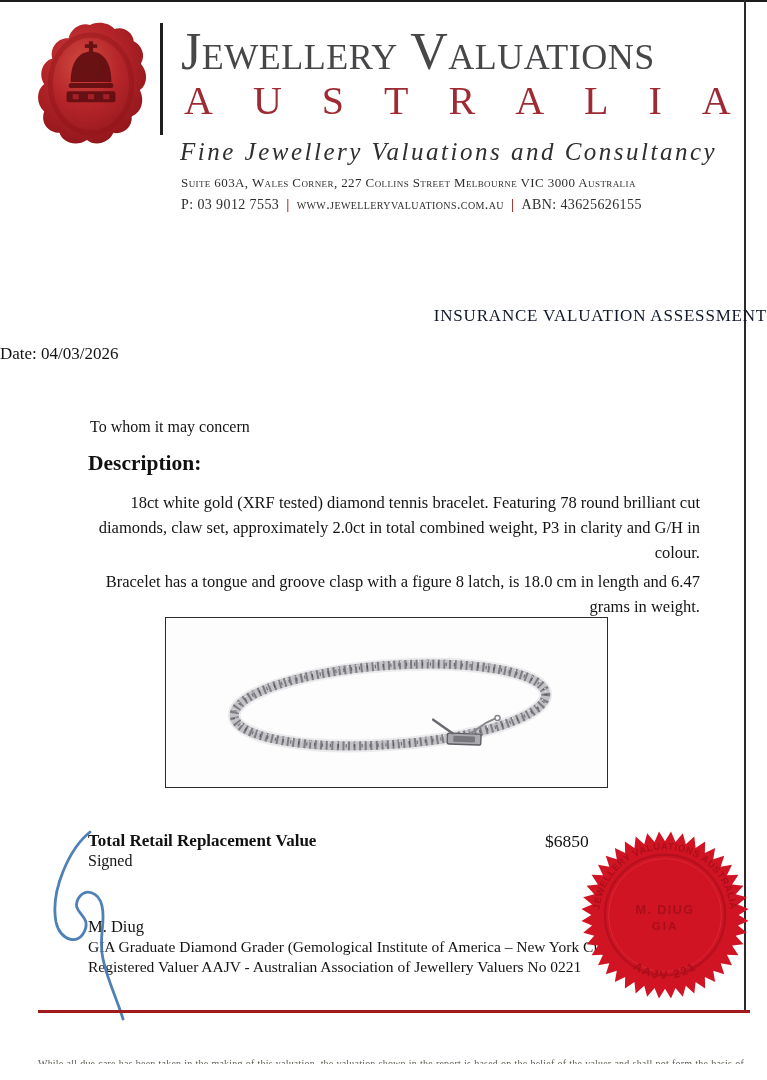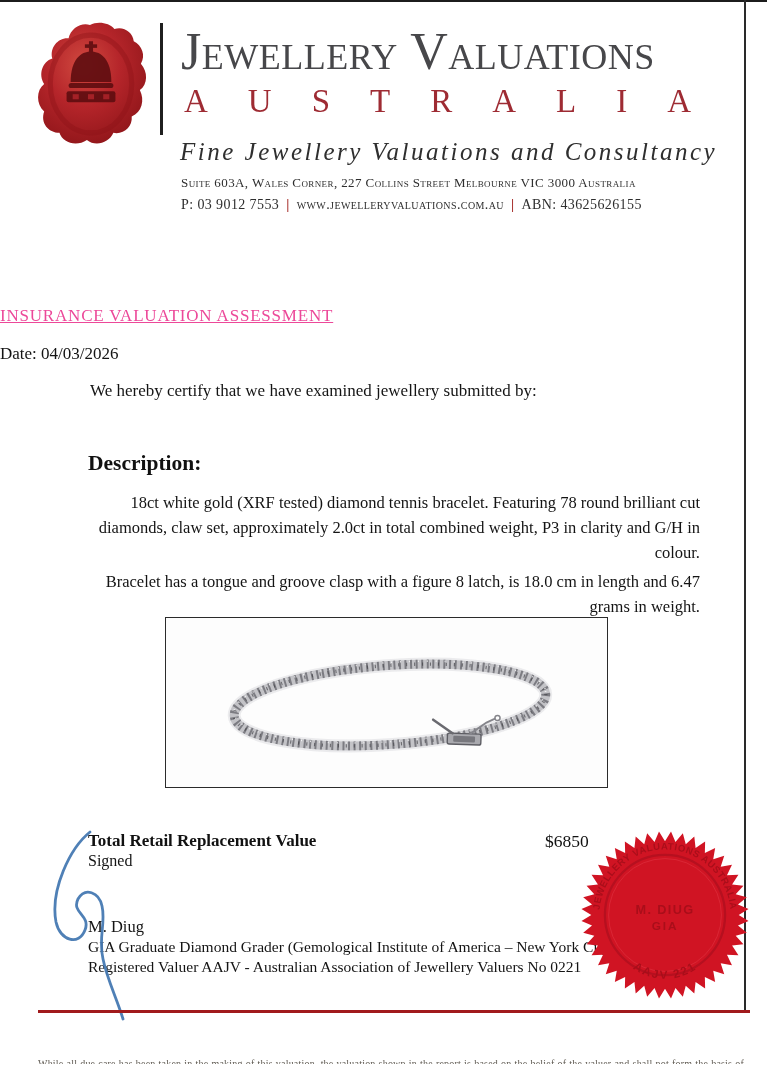--- a/index.html
+++ b/index.html
@@ -23,21 +23,21 @@
   .brand-separator { left: 160px; top: 23px; width: 2.5px; height: 112px; background: #1f1f1f; }
   .brand-title {
     left: 181px; top: 24px; width: 575px;
     font-variant: small-caps;
     font-size: 52px; line-height: 56px;
     color: #47474a; letter-spacing: 0.5px;
     white-space: nowrap; font-weight: 500;
   }
   .brand-sub {
     left: 184px; top: 82px; width: 570px;
-    font-size: 33px; line-height: 38px;
+    font-size: 40px; line-height: 38px;
     color: #9e2b33; letter-spacing: 40px;
     white-space: nowrap; font-weight: 500;
   }
   .tagline {
     left: 180px; top: 138px; width: 580px;
     font-style: italic; font-size: 25px;
     color: #2f2f2f; letter-spacing: 2.5px;
     white-space: nowrap;
   }
   .address-line {
@@ -50,23 +50,22 @@
     left: 181px; top: 197px; width: 560px;
     font-variant: small-caps;
     font-size: 14px; color: #2e2e2e; letter-spacing: 0.4px;
     white-space: nowrap;
   }
   .contact-line .pipe { color: #a8322e; font-weight: bold; margin: 0 7px; font-variant: normal; }
 
   
   .doc-title {
     left: 0; top: 306px; width: 767px;
-    text-align: left; font-size: 17px; letter-spacing: 0.8px;
-    color: #ec4899;
-    text-decoration: underline;
+    text-align: right; font-size: 17px; letter-spacing: 0.8px;
+    color: #0f172a;
   }
   .date-line {
     left: 0; top: 344px; width: 676px;
     text-align: left; font-size: 17px; color: #141414;
   }
   .certify-line { left: 90px; top: 381px; width: 620px; font-size: 17px; color: #141414; }
   .addressee { left: 90px; top: 418px; width: 400px; font-size: 16px; color: #141414; }
   .desc-heading { left: 88px; top: 451px; font-size: 21.5px; color: #111; font-weight: bold; }
   .desc-para { left: 88px; top: 0; width: 612px; font-size: 16.5px; line-height: 25px; color: #141414; text-align: right; }
   .para1 { top: 490px; }
@@ -147,21 +146,21 @@
     <div class="abs tagline">Fine Jewellery Valuations and Consultancy</div>
     <div class="abs address-line">Suite 603A, Wales Corner, 227 Collins Street Melbourne VIC 3000 Australia</div>
 
     <div class="abs contact-line">
       <span>P: 03 9012 7553</span><span class="pipe">|</span><span>www.jewelleryvaluations.com.au</span><span class="pipe">|</span><span>ABN: 43625626155</span>
     </div>
   </div>
 
   <div class="abs doc-title">INSURANCE VALUATION ASSESSMENT</div>
   <div class="abs date-line">Date: 04/03/2026</div>
-  <div class="abs certify-line">We hereby certify that we have examined jewellery submitted by:</div>
+  <div class="abs addressee">To whom it may concern</div>
   <div class="abs desc-heading">Description:</div>
   <div class="abs desc-para para1">18ct white gold (XRF tested) diamond tennis bracelet. Featuring 78 round brilliant cut diamonds, claw set, approximately 2.0ct in total combined weight, P3 in clarity and G/H in colour.</div>
   <div class="abs desc-para para2">Bracelet has a tongue and groove clasp with a figure 8 latch, is 18.0 cm in length and 6.47 grams in weight.</div>
 
   <div class="abs photo-frame">
     <svg viewBox="0 0 443 171">
       <g transform="rotate(-4 225 88)">
         <ellipse cx="225" cy="88" rx="158" ry="40" fill="none" stroke="#dddde0" stroke-width="13" opacity="0.55"></ellipse>
         <ellipse cx="225" cy="88" rx="158" ry="40" fill="none" stroke="#c3c3c7" stroke-width="9"></ellipse>
         <ellipse cx="225" cy="88" rx="158" ry="40" fill="none" stroke="#7c7c82" stroke-width="9" stroke-dasharray="2 3.6"></ellipse>

